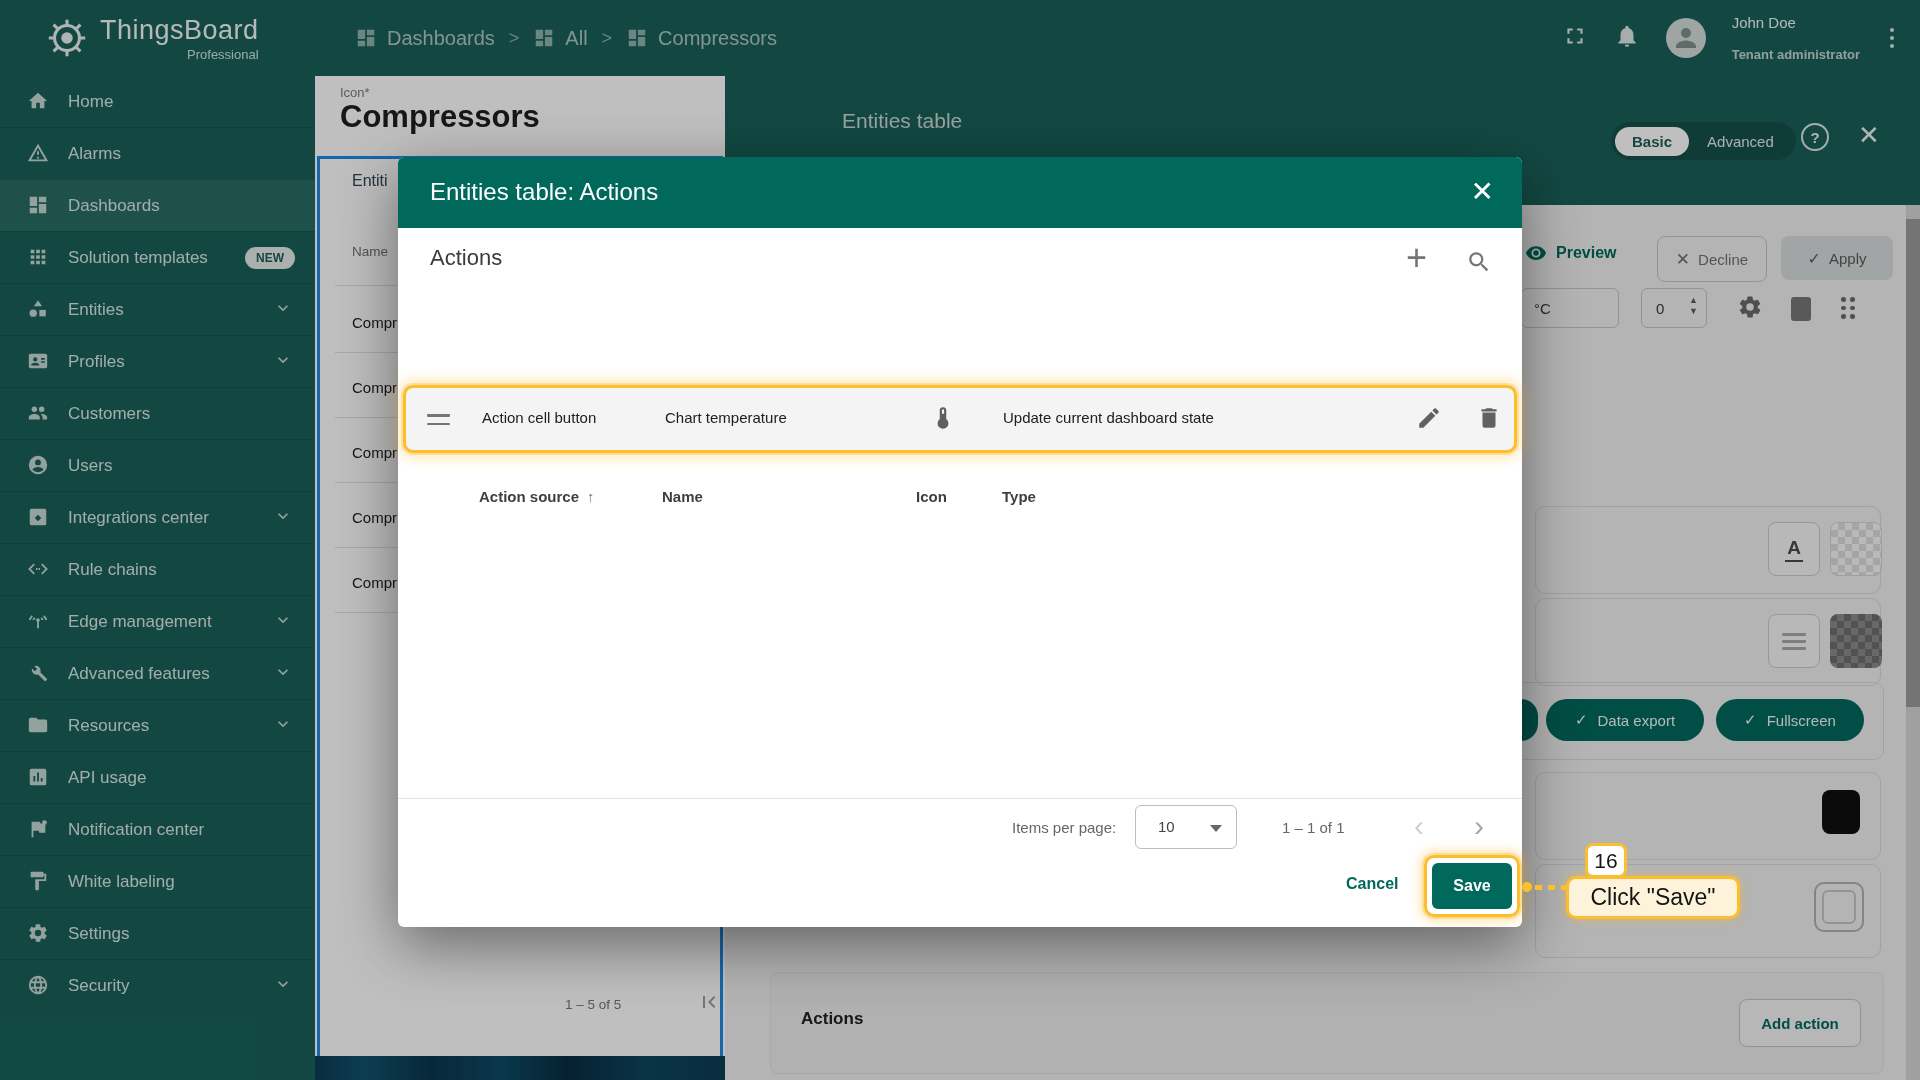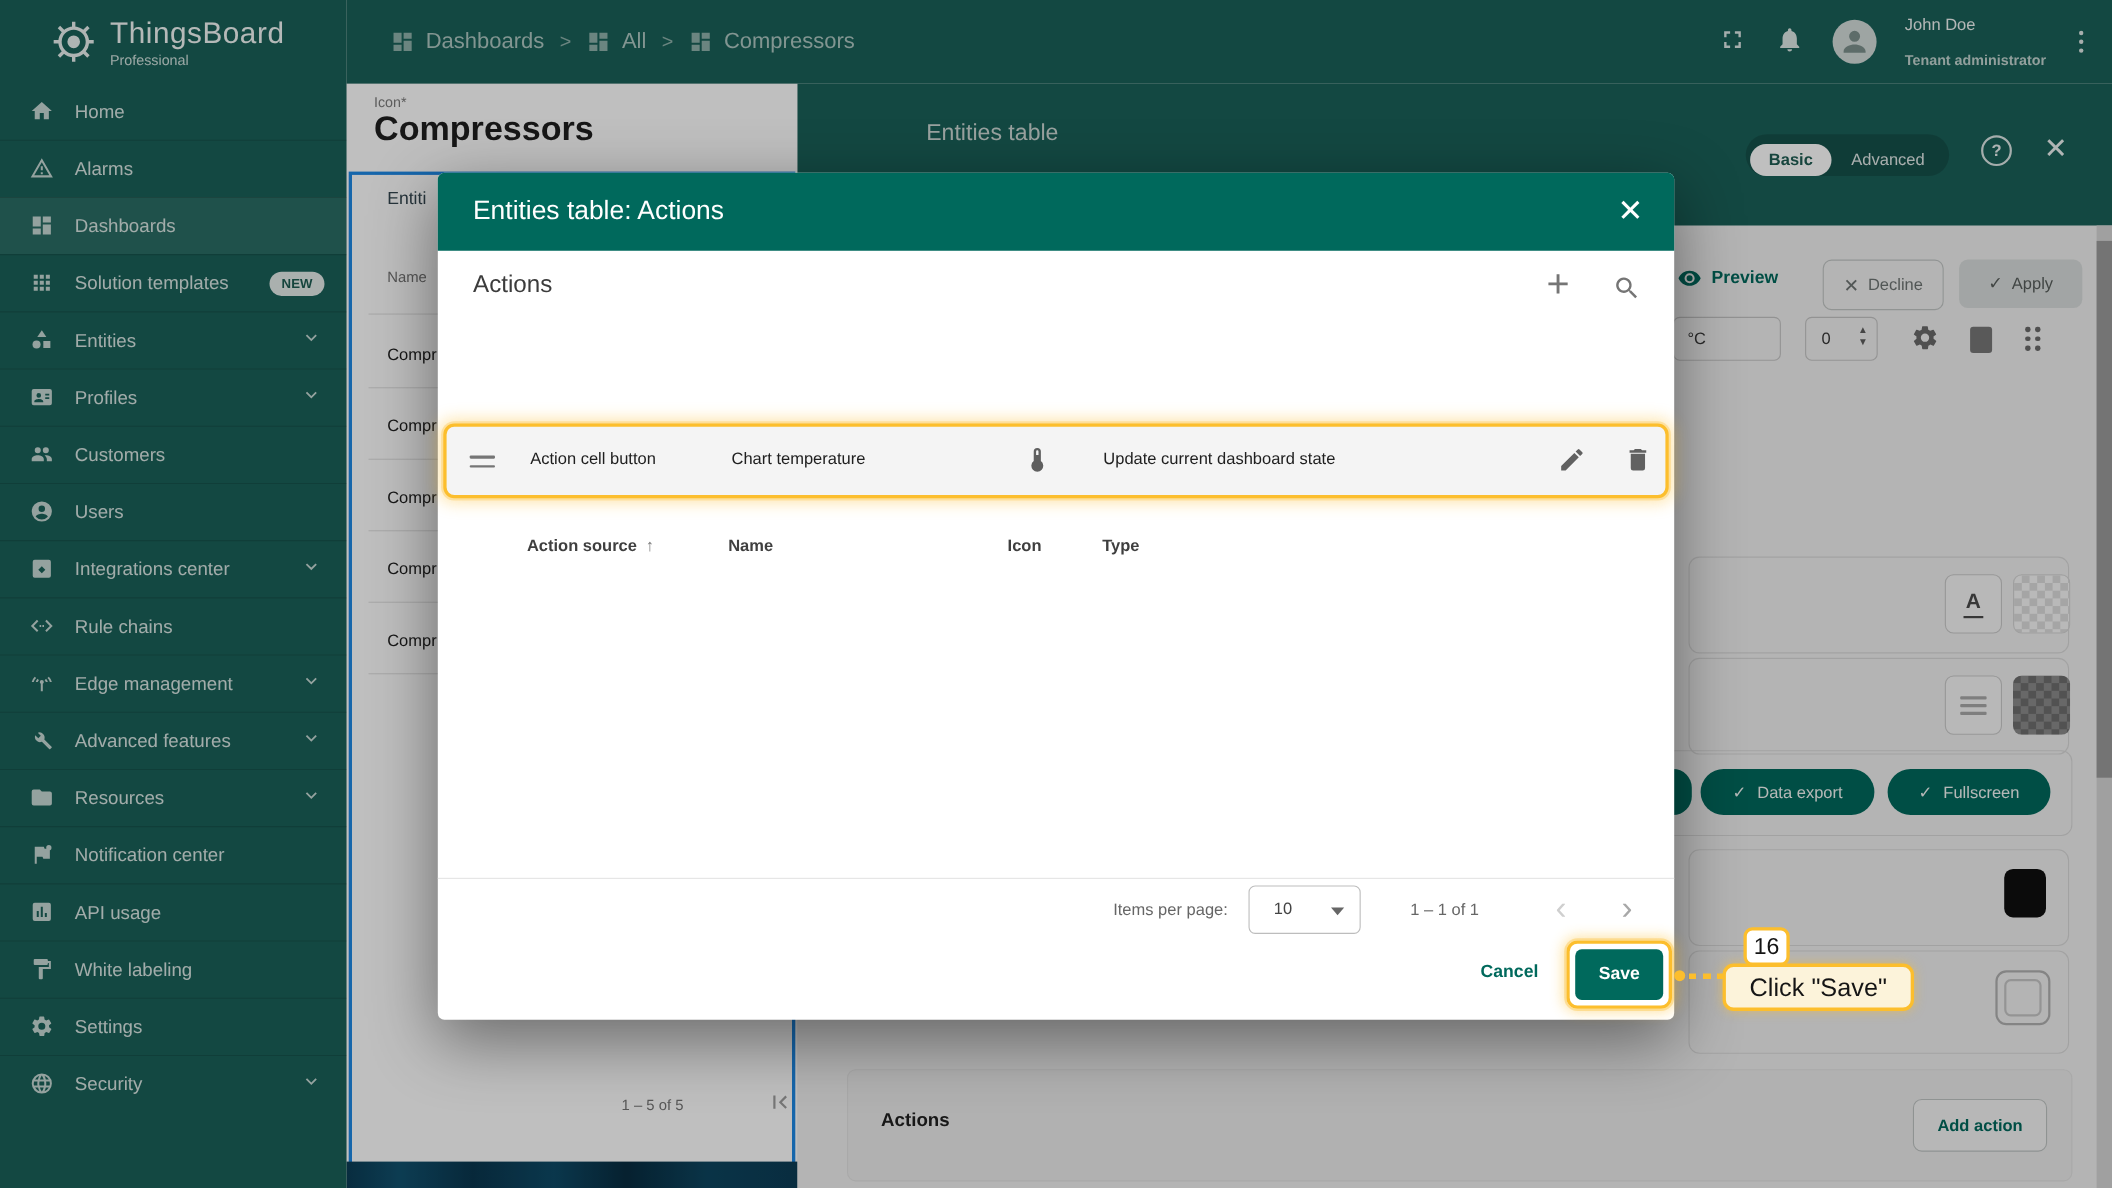--- a/index.html
+++ b/index.html
@@ -4,21 +4,21 @@
 <style>
   html,body{margin:0;padding:0;background:#555;}
   .screen{position:relative;width:1920px;height:1080px;overflow:hidden;
     font-family:"Liberation Sans",sans-serif;background:#ececec;}
   
   .sidebar{position:absolute;left:0;top:0;width:315px;height:1080px;background:#1a6159;z-index:1;}
   .logo{position:absolute;left:0;top:0;width:315px;height:76px;display:flex;align-items:center;}
   .logo svg{margin-left:44px;}
   .logo-text{margin-left:10px;color:#f2f7f6;}
   .logo-name{font-size:27px;letter-spacing:.5px;}
-  .logo-edition{font-size:13px;color:#cfe0dc;text-align:left;margin-top:1px;}
+  .logo-edition{font-size:13px;color:#cfe0dc;text-align:right;margin-top:1px;}
   .nav{position:absolute;top:76px;left:0;width:315px;}
   .nav-item{position:relative;height:51px;display:flex;align-items:center;
     border-top:1px solid rgba(0,0,0,.14);cursor:pointer;color:#d9e6e3;}
   .nav-item:first-child{border-top:none;}
   .nav-item.active{background:rgba(255,255,255,.07);}
   .nic{width:24px;height:24px;margin-left:27px;flex:0 0 24px;color:#c6d8d4;}
   .nic svg{width:22px;height:22px;}
   .nlabel{margin-left:17px;font-size:17px;}
   .nbadge{position:absolute;right:20px;background:#e3ebe9;color:#1c5c52;font-size:12px;
     font-weight:bold;padding:4px 11px;border-radius:12px;text-align:center;}
@@ -51,22 +51,22 @@
   .lp-div{position:absolute;left:20px;width:378px;height:1px;background:#e2e2e2;}
   .lp-pg{position:absolute;left:250px;top:921px;font-size:13.5px;color:#757575;}
   .lp-first{position:absolute;left:382px;top:914px;color:#9e9e9e;}
   .lp-first svg{width:24px;height:24px;}
   .lp-strip{position:absolute;left:0;top:980px;width:410px;height:24px;
     background:linear-gradient(90deg,#0b3c55 0%,#11516e 12%,#0a364e 28%,#0e4a66 46%,#082c40 62%,#0d455f 80%,#0b3c55 100%);}
   
   .right-panel{position:absolute;left:725px;top:76px;right:0;bottom:0;background:#f0f0f0;}
   .rp-band{position:absolute;left:0;top:0;width:1195px;height:129px;background:#1a6159;}
   .rp-title{position:absolute;left:117px;top:33px;font-size:21px;color:#ccd8d5;}
-  .toggle{position:absolute;left:862px;top:46px;height:38px;background:rgba(0,0,0,.16);
-    border-radius:19px;display:flex;align-items:flex-end;padding:0 4px;}
+  .toggle{position:absolute;left:886px;top:46px;height:38px;background:rgba(0,0,0,.16);
+    border-radius:19px;display:flex;align-items:center;padding:0 4px;}
   .tg-basic{background:#fff;color:#1f5d53;font-size:15px;font-weight:bold;border-radius:16px;
     padding:6px 17px;}
   .tg-adv{color:rgba(255,255,255,.88);font-size:15px;padding:6px 18px;}
   .rp-help{position:absolute;left:1076px;top:47px;width:24px;height:24px;border:2px solid rgba(255,255,255,.85);
     border-radius:50%;color:rgba(255,255,255,.9);font-size:15px;font-weight:bold;display:flex;align-items:center;justify-content:center;}
   .rp-close{position:absolute;left:1133px;top:44px;font-size:26px;color:rgba(255,255,255,.92);}
   .preview{position:absolute;left:800px;top:166px;display:flex;align-items:center;gap:9px;
     color:#00695c;font-weight:bold;font-size:16px;}
   .preview svg{width:22px;height:22px;}
   .btn-decline{position:absolute;left:932px;top:160px;width:108px;height:44px;border:1.5px solid #c2c6c5;
@@ -269,30 +269,30 @@
         <span class="nic"><svg viewBox="0 0 24 24" fill="currentColor">
               <path d="M10 4l2 2h8a2 2 0 0 1 2 2v10a2 2 0 0 1-2 2H4a2 2 0 0 1-2-2V6a2 2 0 0 1 2-2h6z"></path>
             </svg></span>
         <span class="nlabel">Resources</span>
         <span class="nchev"><svg viewBox="0 0 24 24" fill="currentColor">
               <path d="M7.4 8.6 12 13.2l4.6-4.6L18 10l-6 6-6-6z"></path>
             </svg></span>
       </div>
       <div class="nav-item">
         <span class="nic"><svg viewBox="0 0 24 24" fill="currentColor">
+              <path d="M19 3H5a2 2 0 0 0-2 2v14a2 2 0 0 0 2 2h14a2 2 0 0 0 2-2V5a2 2 0 0 0-2-2zM9 17H7v-6h2v6zm4 0h-2V7h2v10zm4 0h-2v-4h2v4z"></path>
+            </svg></span>
+        <span class="nlabel">API usage</span>
+      </div>
+      <div class="nav-item">
+        <span class="nic"><svg viewBox="0 0 24 24" fill="currentColor">
               <path d="M5 21V4h9l.8 2H20v10h-6.5l-.8-2H7v7H5z"></path>
               <circle cx="19" cy="5" r="2.6"></circle>
             </svg></span>
         <span class="nlabel">Notification center</span>
-      </div>
-      <div class="nav-item">
-        <span class="nic"><svg viewBox="0 0 24 24" fill="currentColor">
-              <path d="M19 3H5a2 2 0 0 0-2 2v14a2 2 0 0 0 2 2h14a2 2 0 0 0 2-2V5a2 2 0 0 0-2-2zM9 17H7v-6h2v6zm4 0h-2V7h2v10zm4 0h-2v-4h2v4z"></path>
-            </svg></span>
-        <span class="nlabel">API usage</span>
       </div>
       <div class="nav-item">
         <span class="nic"><svg viewBox="0 0 24 24" fill="currentColor">
               <path d="M18 4V3a1 1 0 0 0-1-1H5a1 1 0 0 0-1 1v4a1 1 0 0 0 1 1h12a1 1 0 0 0 1-1V6h1v4H9v11a1 1 0 0 0 1 1h2a1 1 0 0 0 1-1v-9h8V4h-3z"></path>
             </svg></span>
         <span class="nlabel">White labeling</span>
       </div>
       <div class="nav-item">
         <span class="nic"><svg viewBox="0 0 24 24" fill="currentColor">
               <path d="M19.14 12.94c.04-.3.06-.61.06-.94s-.02-.64-.07-.94l2.03-1.58a.5.5 0 0 0 .12-.64l-1.92-3.32a.5.5 0 0 0-.61-.22l-2.39.96a7 7 0 0 0-1.62-.94l-.36-2.54a.5.5 0 0 0-.5-.42h-3.84a.5.5 0 0 0-.5.42l-.36 2.54c-.59.24-1.13.56-1.62.94l-2.39-.96a.5.5 0 0 0-.61.22L2.74 8.84a.5.5 0 0 0 .12.64l2.03 1.58c-.05.3-.07.63-.07.94s.02.64.07.94l-2.03 1.58a.5.5 0 0 0-.12.64l1.92 3.32c.14.24.42.34.61.22l2.39-.96c.49.38 1.03.7 1.62.94l.36 2.54c.04.24.25.42.5.42h3.84c.25 0 .46-.18.5-.42l.36-2.54a7 7 0 0 0 1.62-.94l2.39.96c.23.09.47 0 .61-.22l1.92-3.32a.5.5 0 0 0-.12-.64l-2.03-1.58zM12 15.5a3.5 3.5 0 1 1 0-7 3.5 3.5 0 0 1 0 7z"></path>

